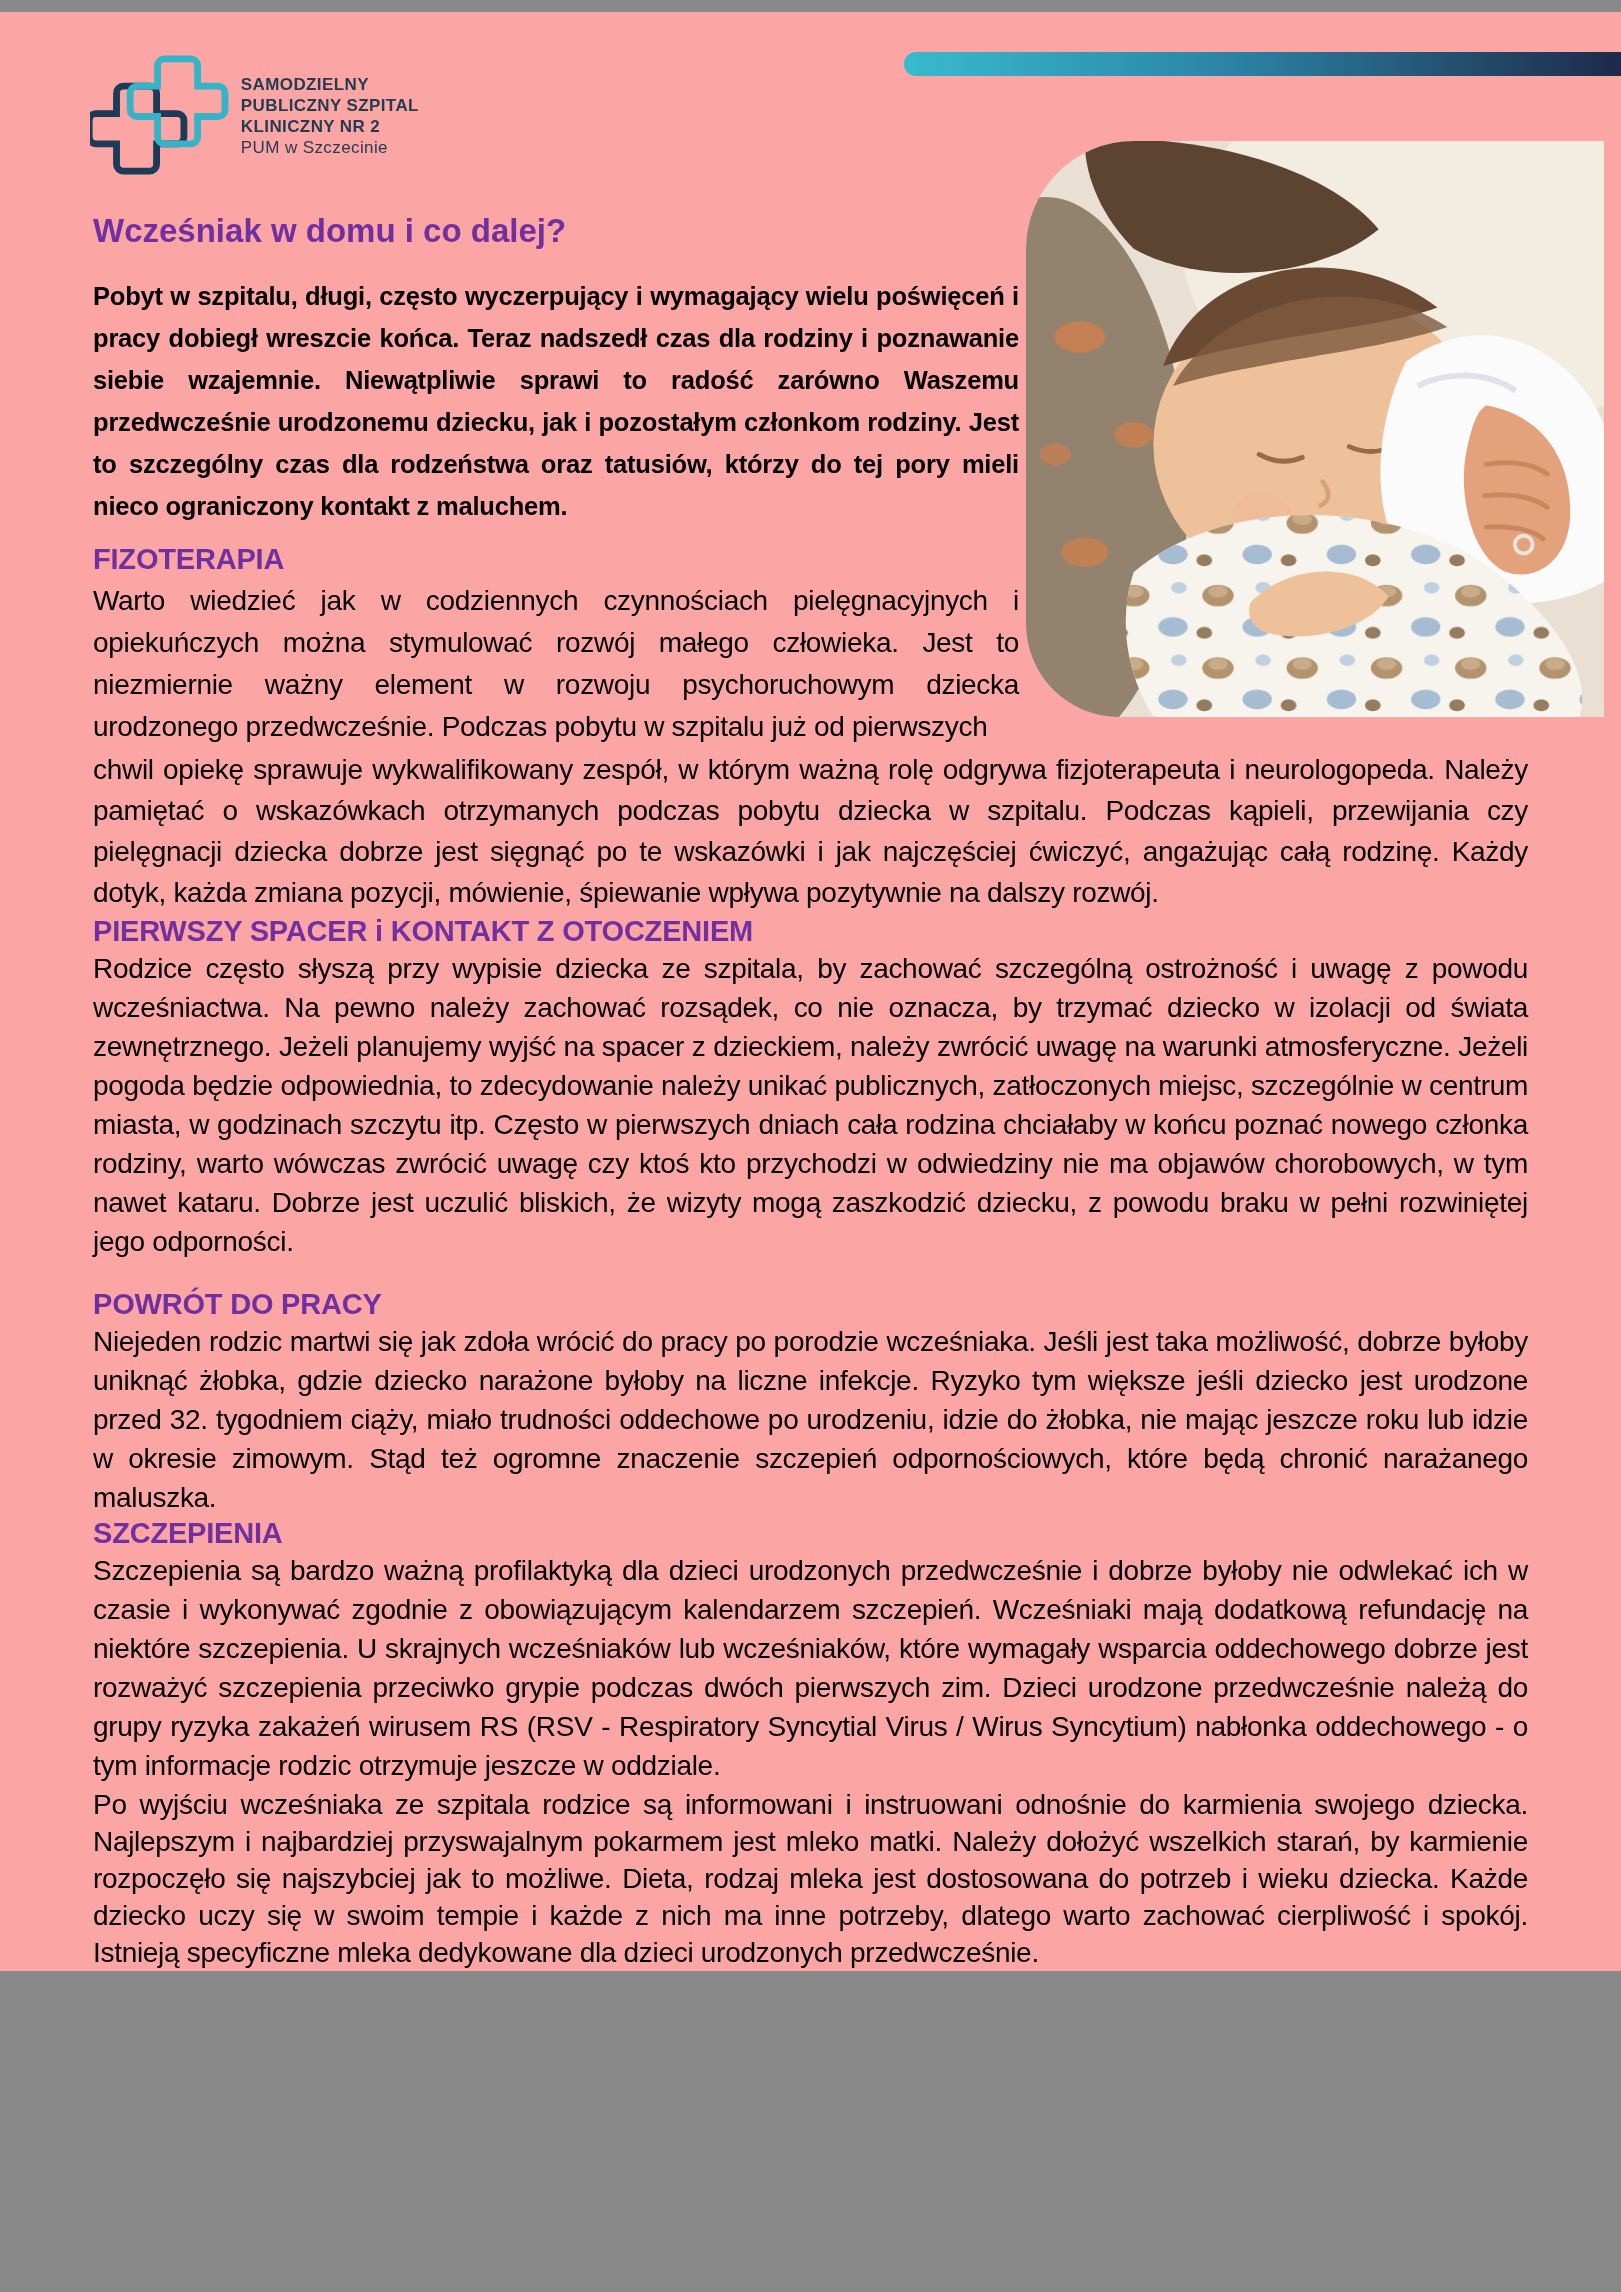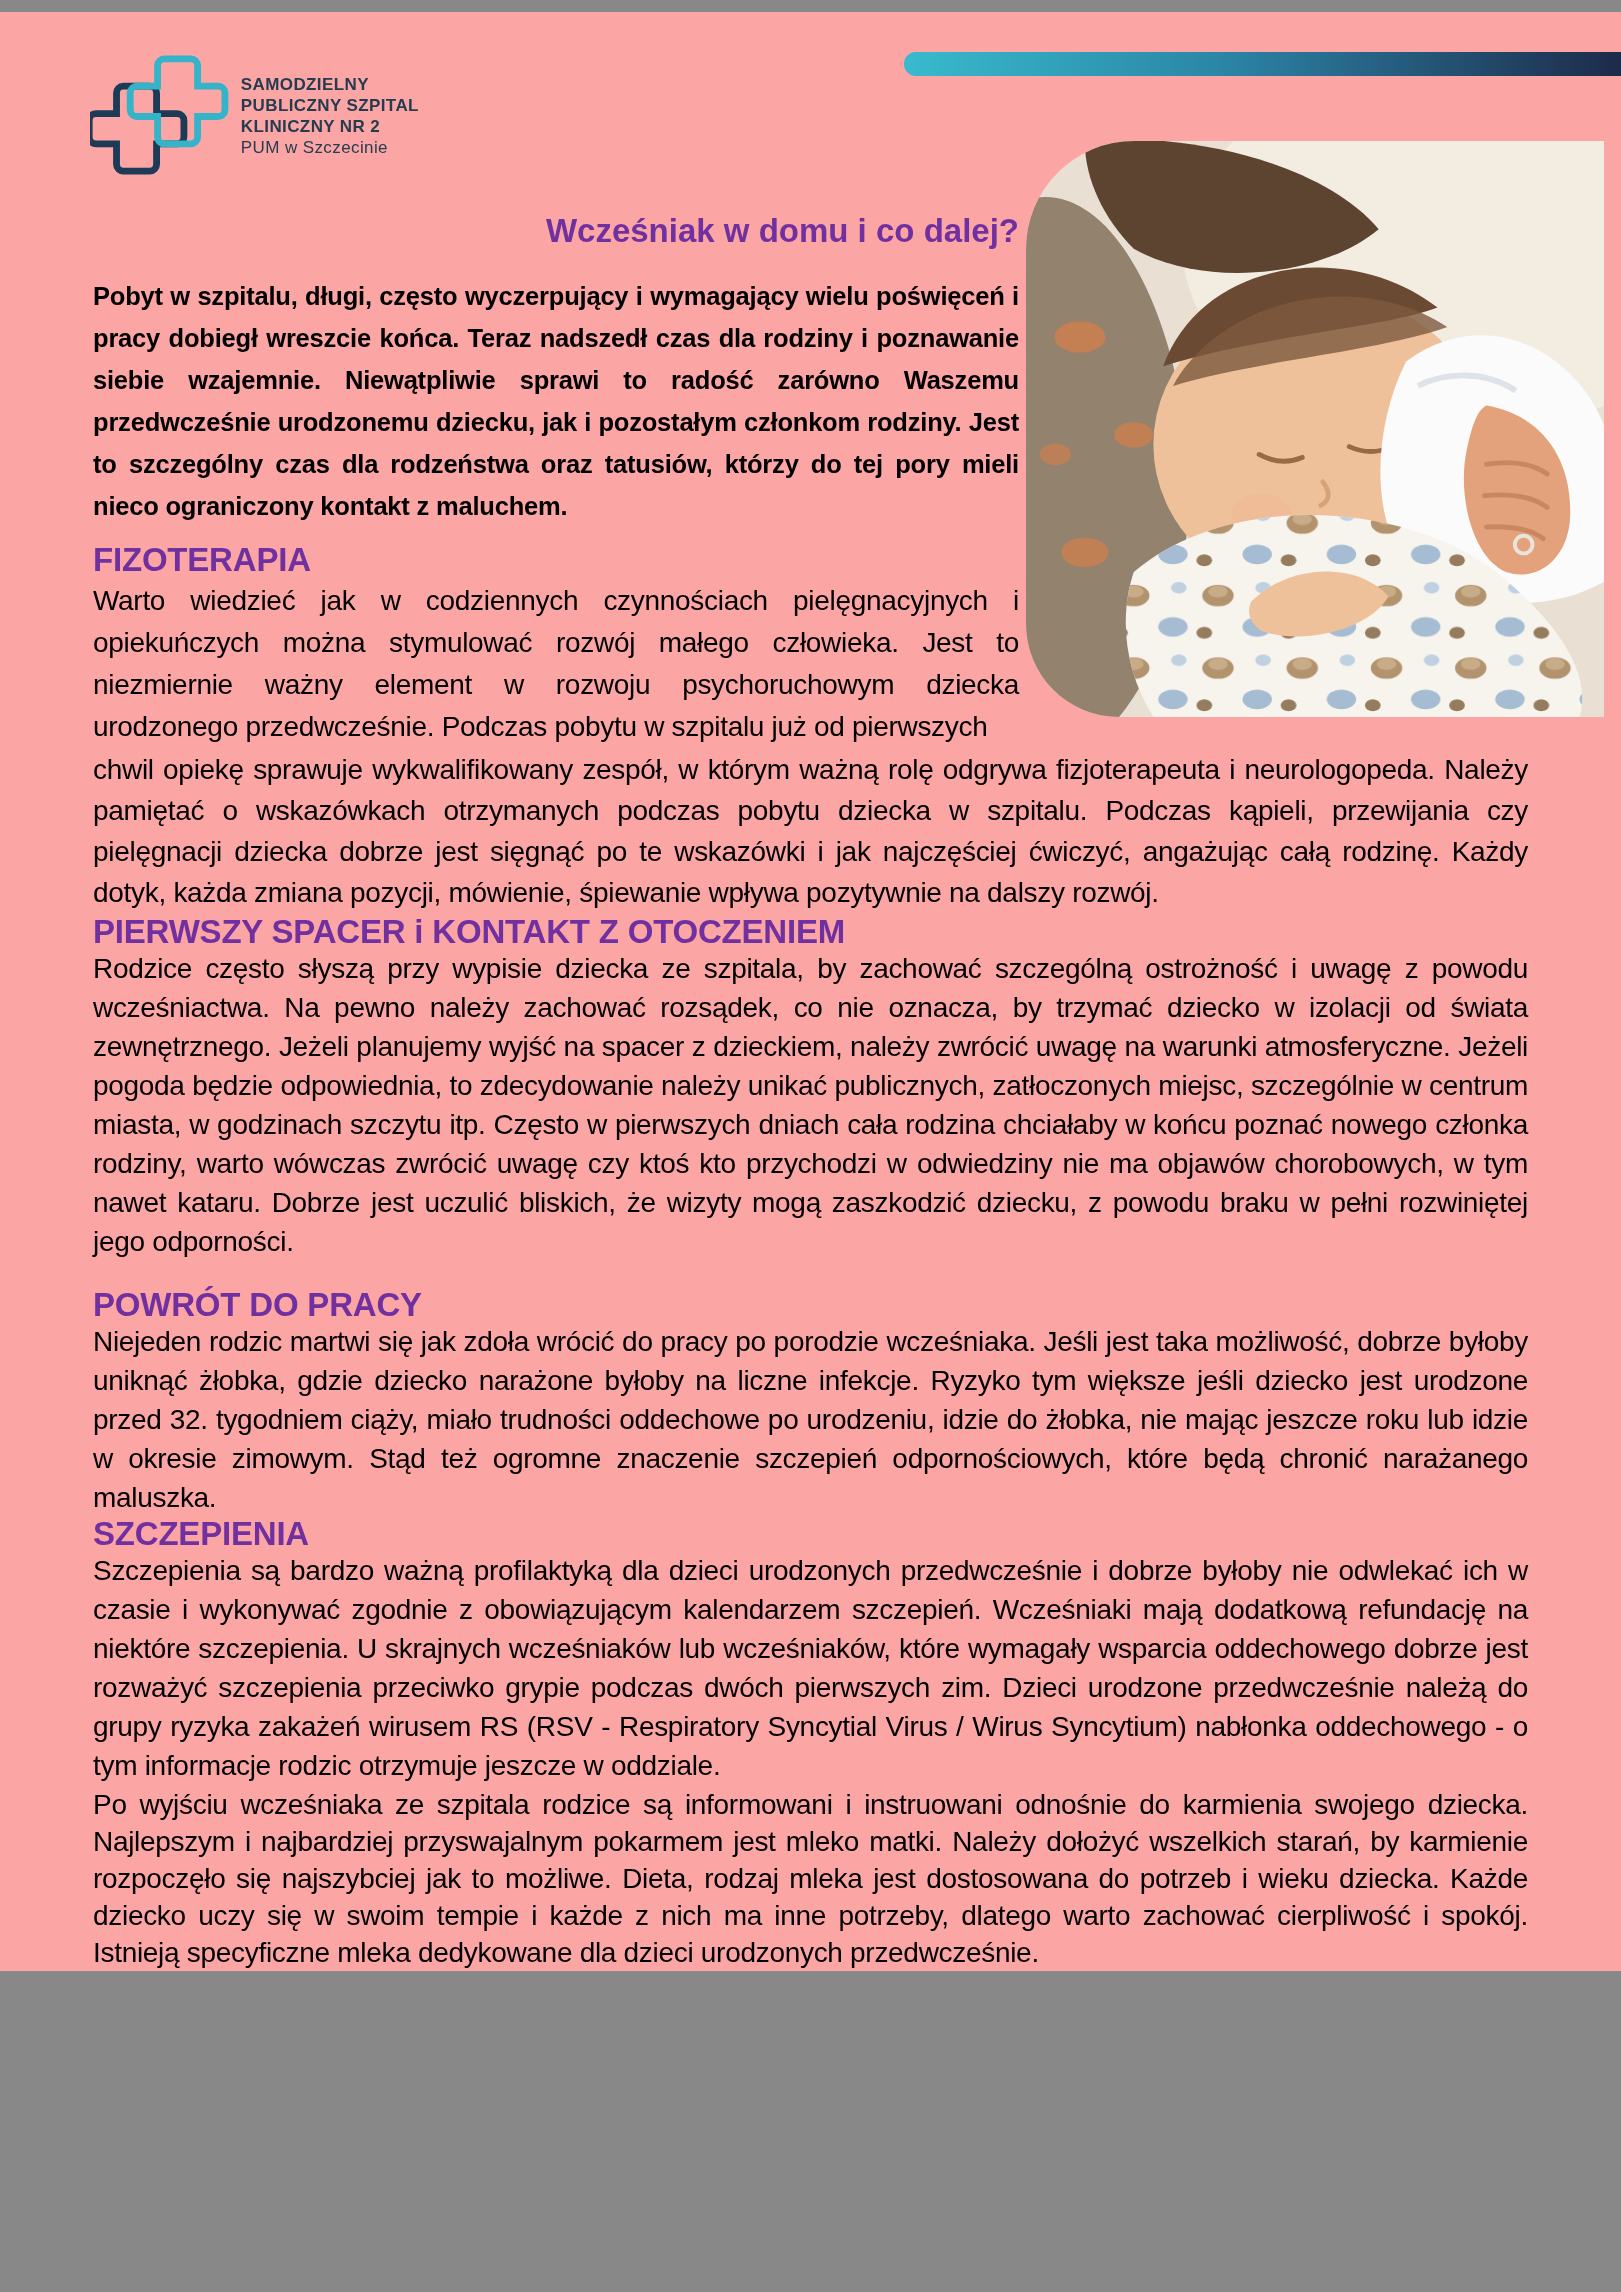--- a/index.html
+++ b/index.html
@@ -31,29 +31,29 @@
   .logo-text .b{font-weight:bold;}
   
   .photo{
     position:absolute;left:1026px;top:129px;width:578px;height:576px;
     border-radius:108px 0 0 93px;overflow:hidden;
   }
   .photo svg{display:block;width:100%;height:100%;}
   
   .content{position:absolute;top:0;left:93px;width:1435px;}
   .title{
-    margin-top:197px;width:926px;text-align:right;
+    margin-top:197px;width:926px;text-align:left;
     color:#7030a0;font-size:33px;font-weight:bold;line-height:43px;
   }
   .intro{
     margin-top:22.5px;width:926px;text-align:justify;
     font-weight:bold;font-size:25.5px;line-height:42px;letter-spacing:-0.2px;
   }
   .sec-h{
-    color:#7030a0;font-weight:bold;font-size:33px;line-height:33px;
+    color:#7030a0;font-weight:bold;font-size:29px;line-height:33px;
     margin:16.7px 0 0 0;letter-spacing:-0.2px;
   }
   .body{
     font-size:28px;text-align:justify;letter-spacing:-0.3px;margin-top:3.9px;
   }
   .narrow{width:926px;line-height:42px;}
   .wide{width:1435px;line-height:41px;margin-top:1px;}
   .lh40{line-height:39px;}
   .lh38{line-height:37px;}
   .mt-pow{margin-top:27.4px;}

